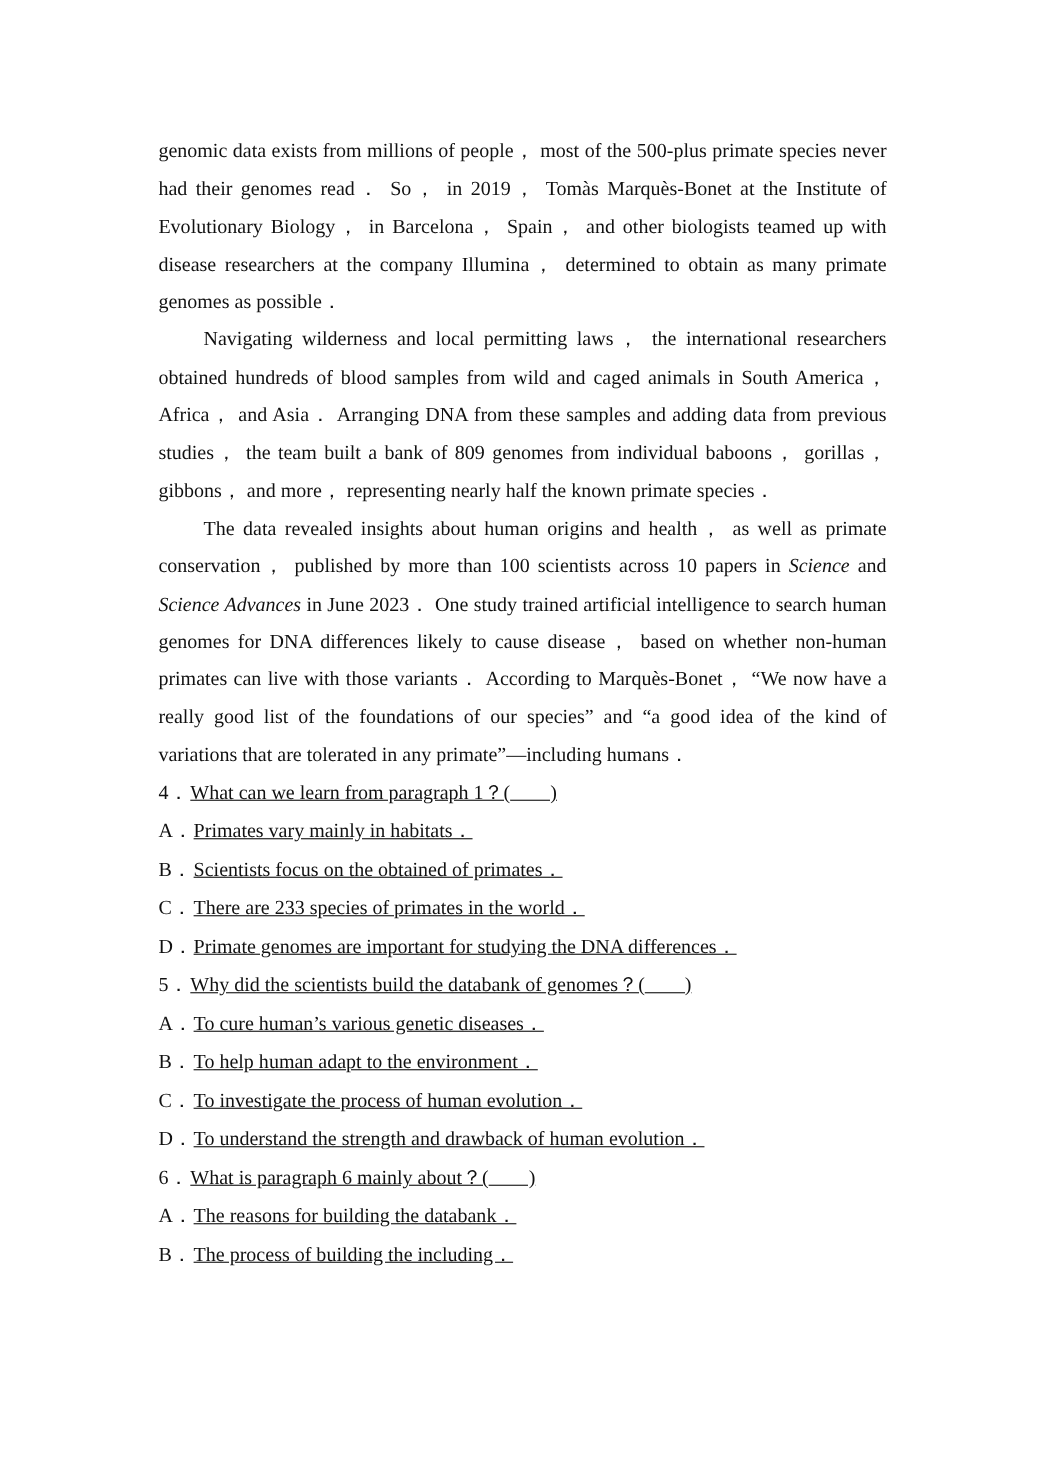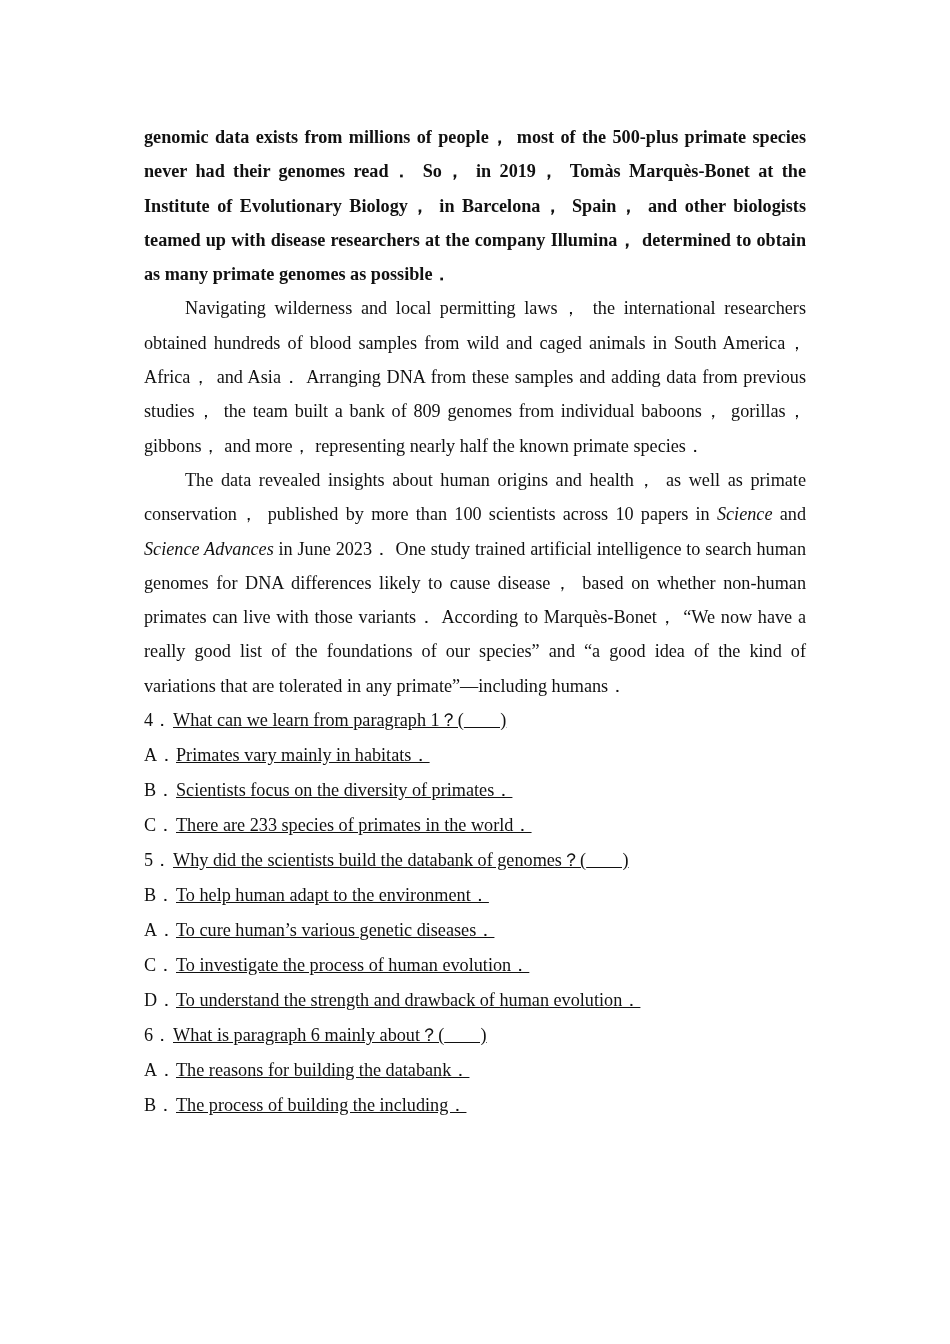--- a/index.html
+++ b/index.html
@@ -12,21 +12,21 @@
       font-family: "Liberation Serif", serif;
       font-size: 18.2px;
       color: #111111;
     }
     .para {
       margin: 0;
       line-height: 34.3px;
       text-align: justify;
       text-indent: 41px;
     }
-    .para.first { text-indent: 0; font-weight: bold; }
+    .para.first { text-indent: 0; }
     .para i { font-style: italic; }
     .q-line {
       margin: 0;
       line-height: 35px;
       white-space: nowrap;
       text-decoration: underline;
     }
     .num { display: inline-block; width: 29px; }
     .opt { display: inline-block; width: 32px; }
     .paren { white-space: pre; }
@@ -38,28 +38,29 @@
 
   <p class="para first">genomic data exists from millions of people， most of the 500-plus primate species never had their genomes read． So， in 2019， Tomàs Marquès-Bonet at the Institute of Evolutionary Biology， in Barcelona， Spain， and other biologists teamed up with disease researchers at the company Illumina， determined to obtain as many primate genomes as possible．</p>
 
   <p class="para">Navigating wilderness and local permitting laws， the international researchers obtained hundreds of blood samples from wild and caged animals in South America， Africa， and Asia． Arranging DNA from these samples and adding data from previous studies， the team built a bank of 809 genomes from individual baboons， gorillas， gibbons， and more， representing nearly half the known primate species．</p>
 
   <p class="para"><span>The data revealed insights about human origins and health， as well as primate conservation， published by more than 100 scientists across 10 papers in </span><i>Science</i><span> and </span><i>Science Advances</i><span> in June 2023． One study trained artificial intelligence to search human genomes for DNA differences likely to cause disease， based on whether non-human primates can live with those variants． According to Marquès-Bonet， “We now have a really good list of the foundations of our species” and “a good idea of the kind of variations that are tolerated in any primate”—including humans．</span></p>
 
   <div>
     <p class="q-line"><span class="num">4．</span><span>What can we learn from paragraph 1？(</span><span class="paren">        )</span></p>
     <p class="q-line"><span class="opt">A．</span><span>Primates vary mainly in habitats．</span></p>
-    <p class="q-line"><span class="opt">B．</span><span>Scientists focus on the diversity of primates．</span></p>
+    <p class="q-line"><span class="opt">B．</span><span>Scientists focus on the obtained of primates．</span></p>
     <p class="q-line"><span class="opt">C．</span><span>There are 233 species of primates in the world．</span></p>
+    <p class="q-line"><span class="opt">D．</span><span>Primate genomes are important for studying the DNA differences．</span></p>
   </div>
 
   <div>
     <p class="q-line"><span class="num">5．</span><span>Why did the scientists build the databank of genomes？(</span><span class="paren">        )</span></p>
+    <p class="q-line"><span class="opt">A．</span><span>To cure human’s various genetic diseases．</span></p>
     <p class="q-line"><span class="opt">B．</span><span>To help human adapt to the environment．</span></p>
-    <p class="q-line"><span class="opt">A．</span><span>To cure human’s various genetic diseases．</span></p>
     <p class="q-line"><span class="opt">C．</span><span>To investigate the process of human evolution．</span></p>
     <p class="q-line"><span class="opt">D．</span><span>To understand the strength and drawback of human evolution．</span></p>
   </div>
 
   <div>
     <p class="q-line"><span class="num">6．</span><span>What is paragraph 6 mainly about？(</span><span class="paren">        )</span></p>
     <p class="q-line"><span class="opt">A．</span><span>The reasons for building the databank．</span></p>
     <p class="q-line"><span class="opt">B．</span><span>The process of building the including．</span></p>
   </div>
 

